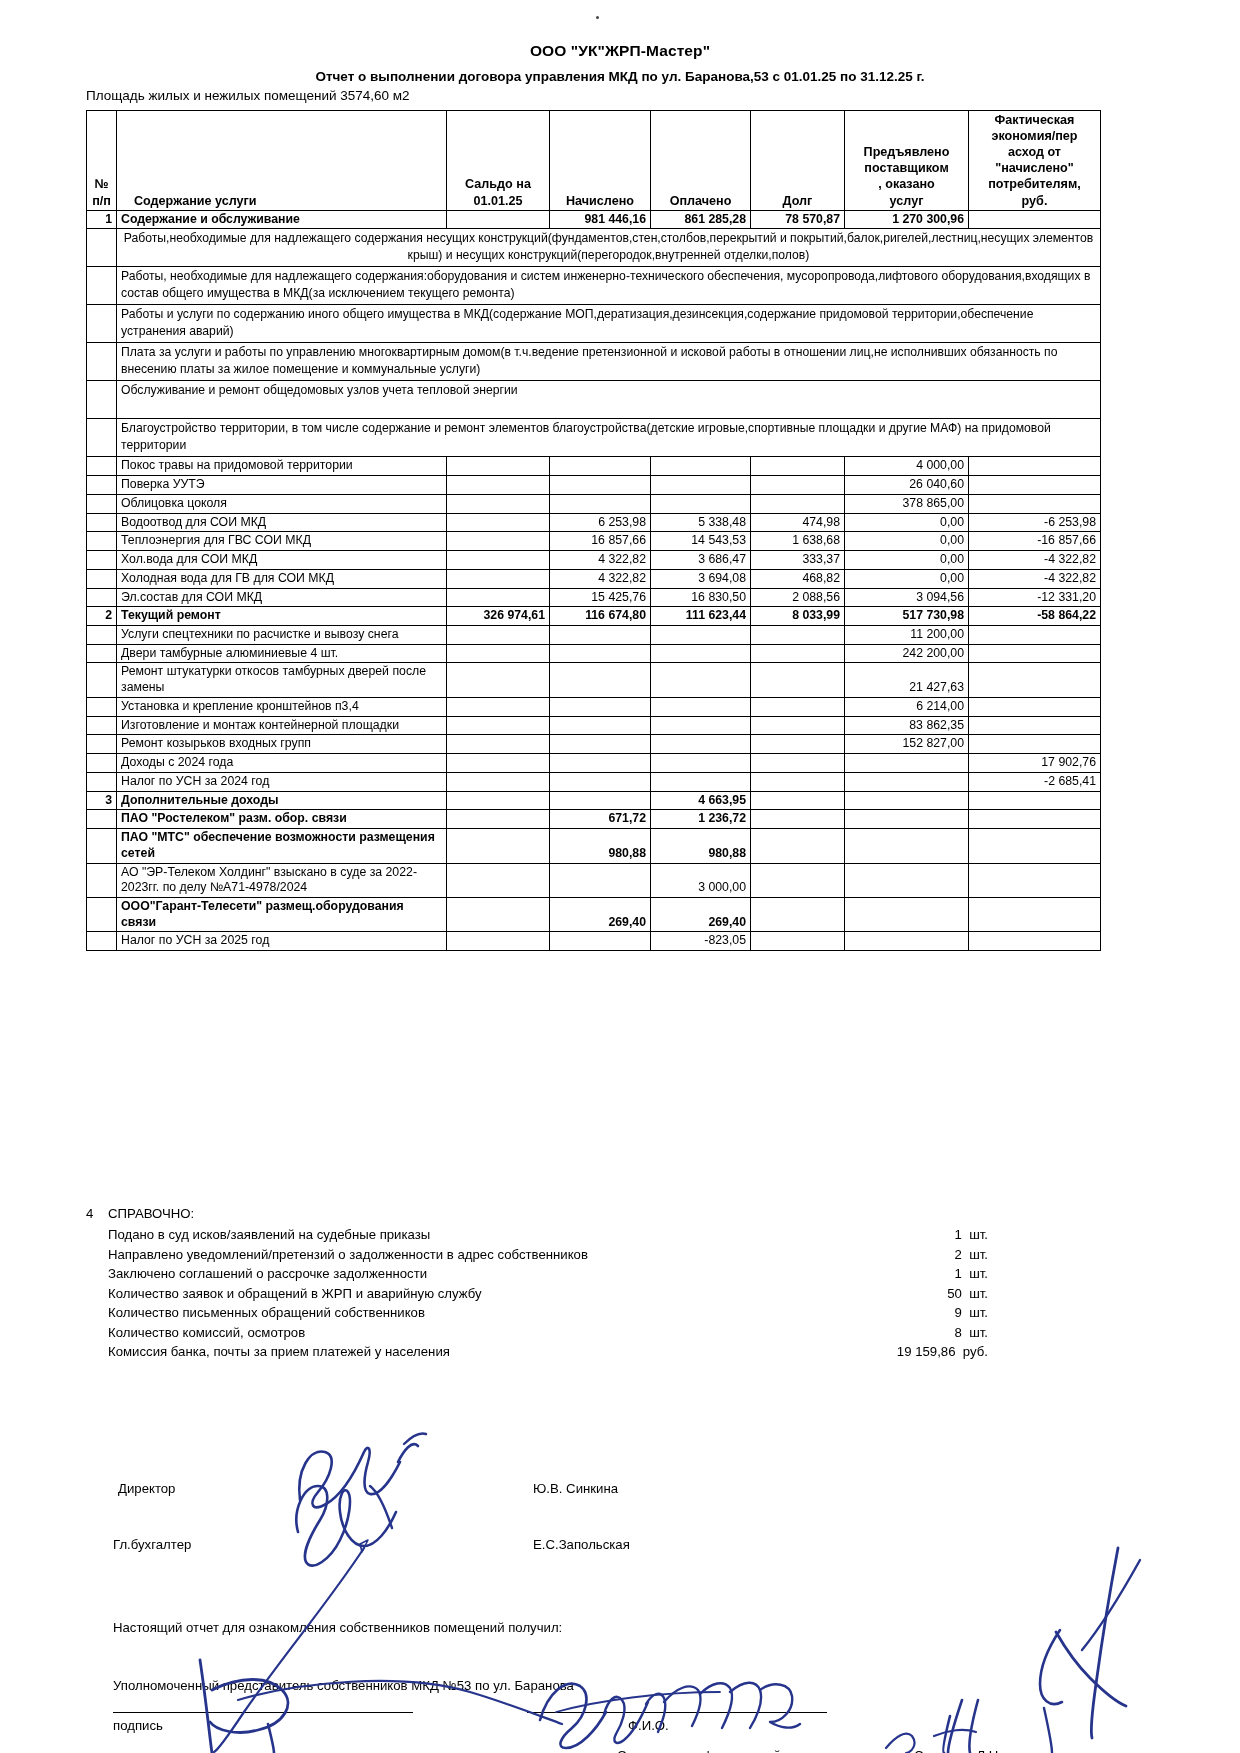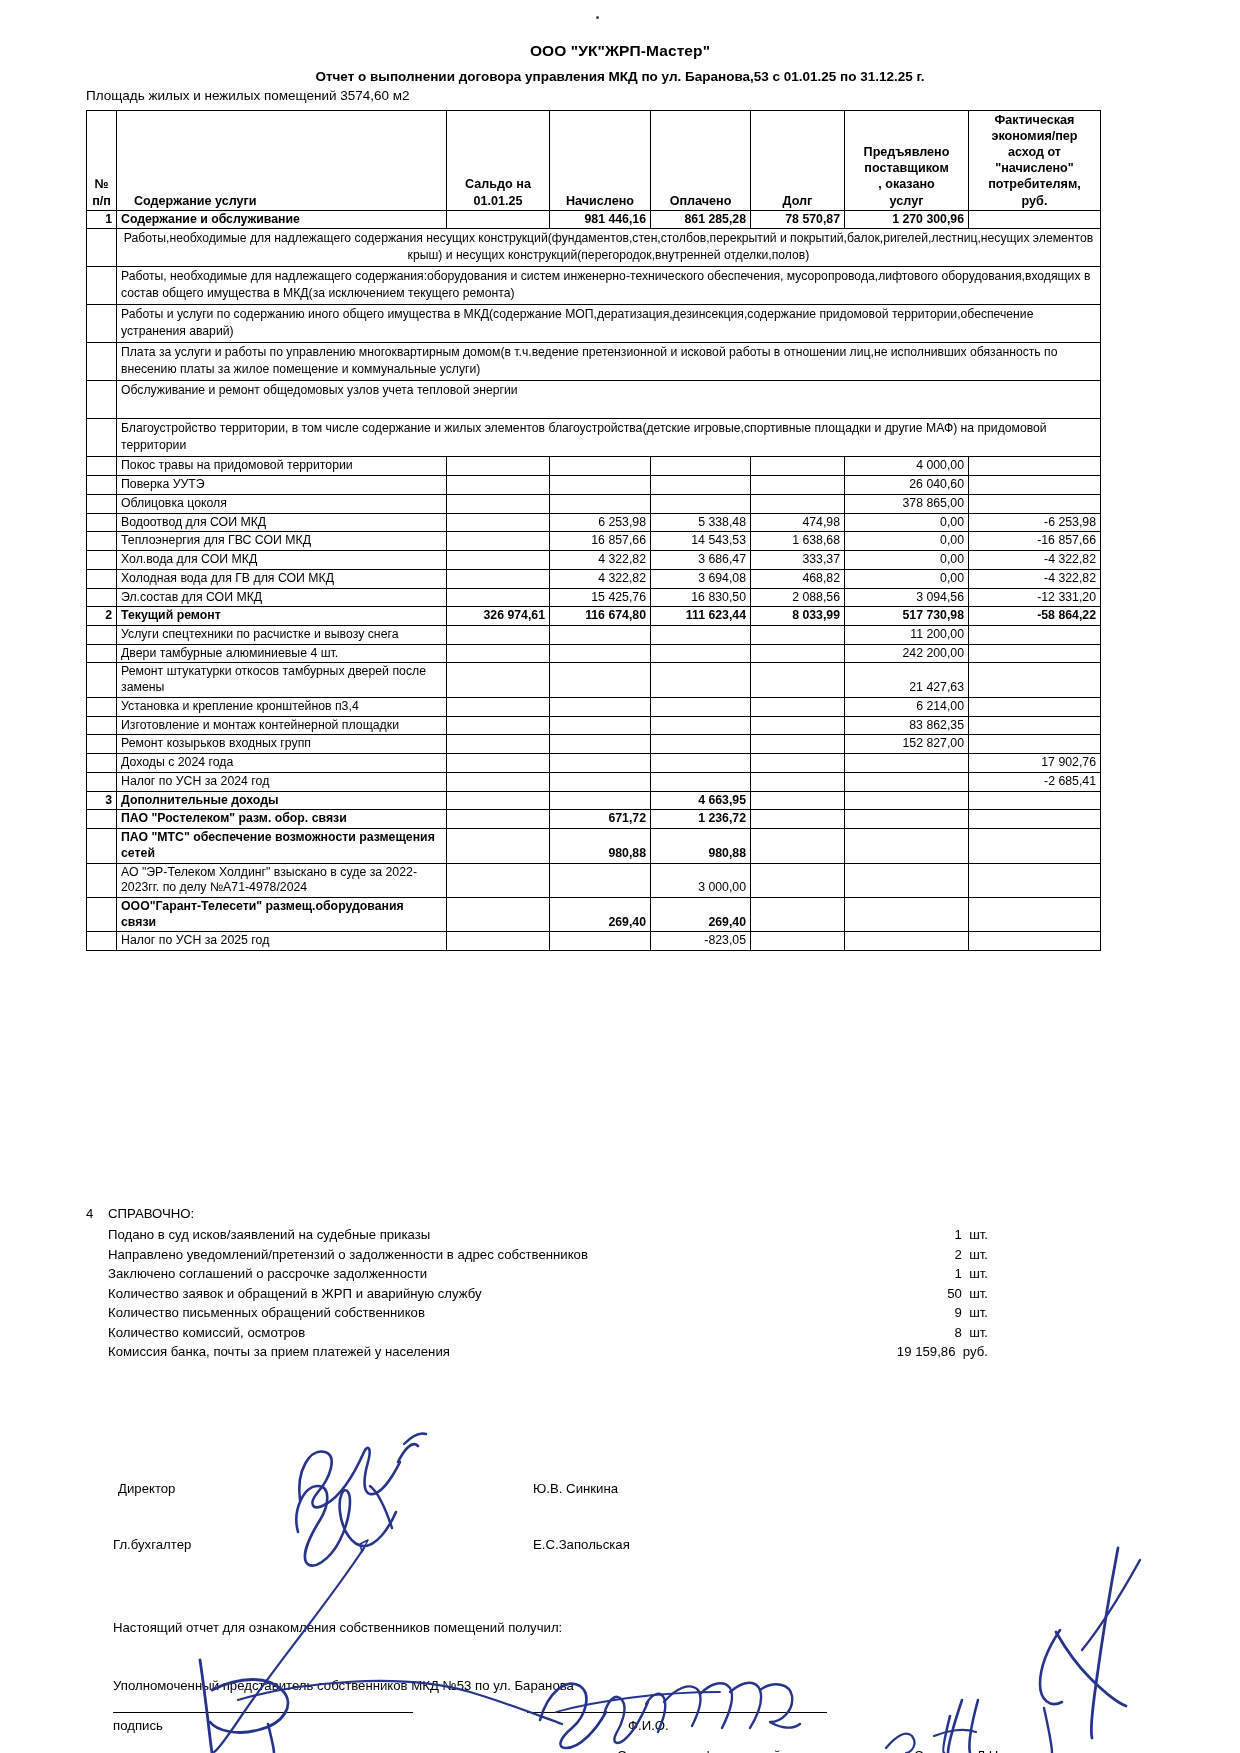--- a/index.html
+++ b/index.html
@@ -220,21 +220,21 @@
         <tr class="full-desc">
           <td class="c-num idx">&nbsp;</td>
           <td class="full" colspan="7" style="height: 38px; vertical-align: top;">Плата за услуги и работы по управлению многоквартирным домом(в т.ч.ведение претензионной и исковой работы в отношении лиц,не исполнивших обязанность по внесению платы за жилое помещение и коммунальные услуги)</td>
         </tr>
         <tr class="full-desc">
           <td class="c-num idx">&nbsp;</td>
           <td class="full" colspan="7" style="height: 38px; vertical-align: top;">Обслуживание и ремонт общедомовых узлов учета тепловой энергии</td>
         </tr>
         <tr class="full-desc">
           <td class="c-num idx">&nbsp;</td>
-          <td class="full" colspan="7" style="height: 38px; vertical-align: top;">Благоустройство территории, в том числе содержание и жилых элементов благоустройства(детские игровые,спортивные площадки и другие МАФ) на придомовой территории</td>
+          <td class="full" colspan="7" style="height: 38px; vertical-align: top;">Благоустройство территории, в том числе содержание и ремонт элементов благоустройства(детские игровые,спортивные площадки и другие МАФ) на придомовой территории</td>
         </tr>
         <tr>
           <td class="c-num">&nbsp;</td>
           <td class="c-desc" style="vertical-align: bottom;">Покос травы на придомовой территории</td>
           <td class="c-saldo">&nbsp;</td>
           <td class="c-nach">&nbsp;</td>
           <td class="c-opl">&nbsp;</td>
           <td class="c-dolg">&nbsp;</td>
           <td class="c-postav">4 000,00</td>
           <td class="c-econ">&nbsp;</td>

